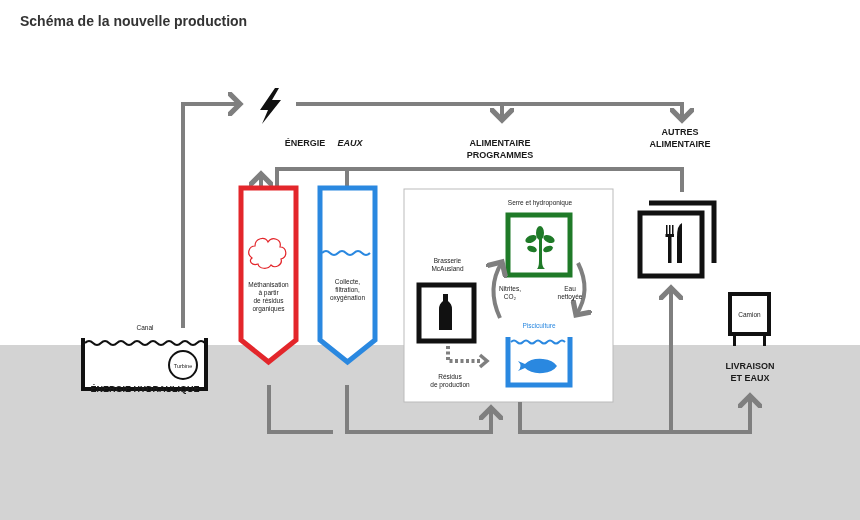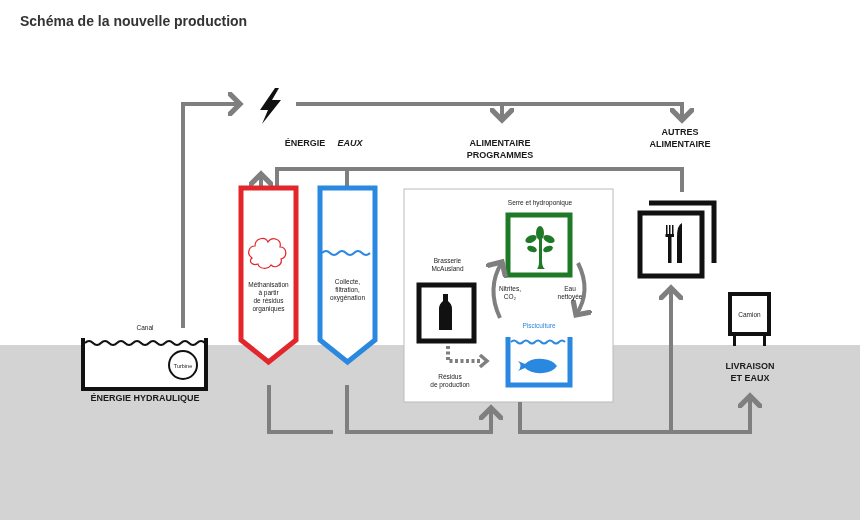--- a/index.html
+++ b/index.html
@@ -144,19 +144,19 @@
     <div>nettoyée</div>
 </div>
 <div class="small" style="left:500px;top:322px;width:78px;color:#2a88e0;">Pisciculture</div>
 <div class="small" style="left:420px;top:373px;width:60px;">
   <div>Résidus</div>
     <div>de production</div>
 </div>
 
 <div class="small" style="left:125px;top:324px;width:40px;">Canal</div>
 <div class="small" style="left:169px;top:362px;width:28px;font-size:5.5px;">Turbine</div>
-<div class="lbl" style="left:80px;top:392px;width:130px;">ÉNERGIE HYDRAULIQUE</div>
+<div class="lbl" style="left:80px;top:383px;width:130px;">ÉNERGIE HYDRAULIQUE</div>
 
 <div class="small" style="left:732px;top:311px;width:35px;">Camion</div>
 <div class="lbl" style="left:710px;top:360px;width:80px;text-align:center;">
   <div>LIVRAISON</div>
     <div>ET EAUX</div>
 </div>
 
 </body></html>

